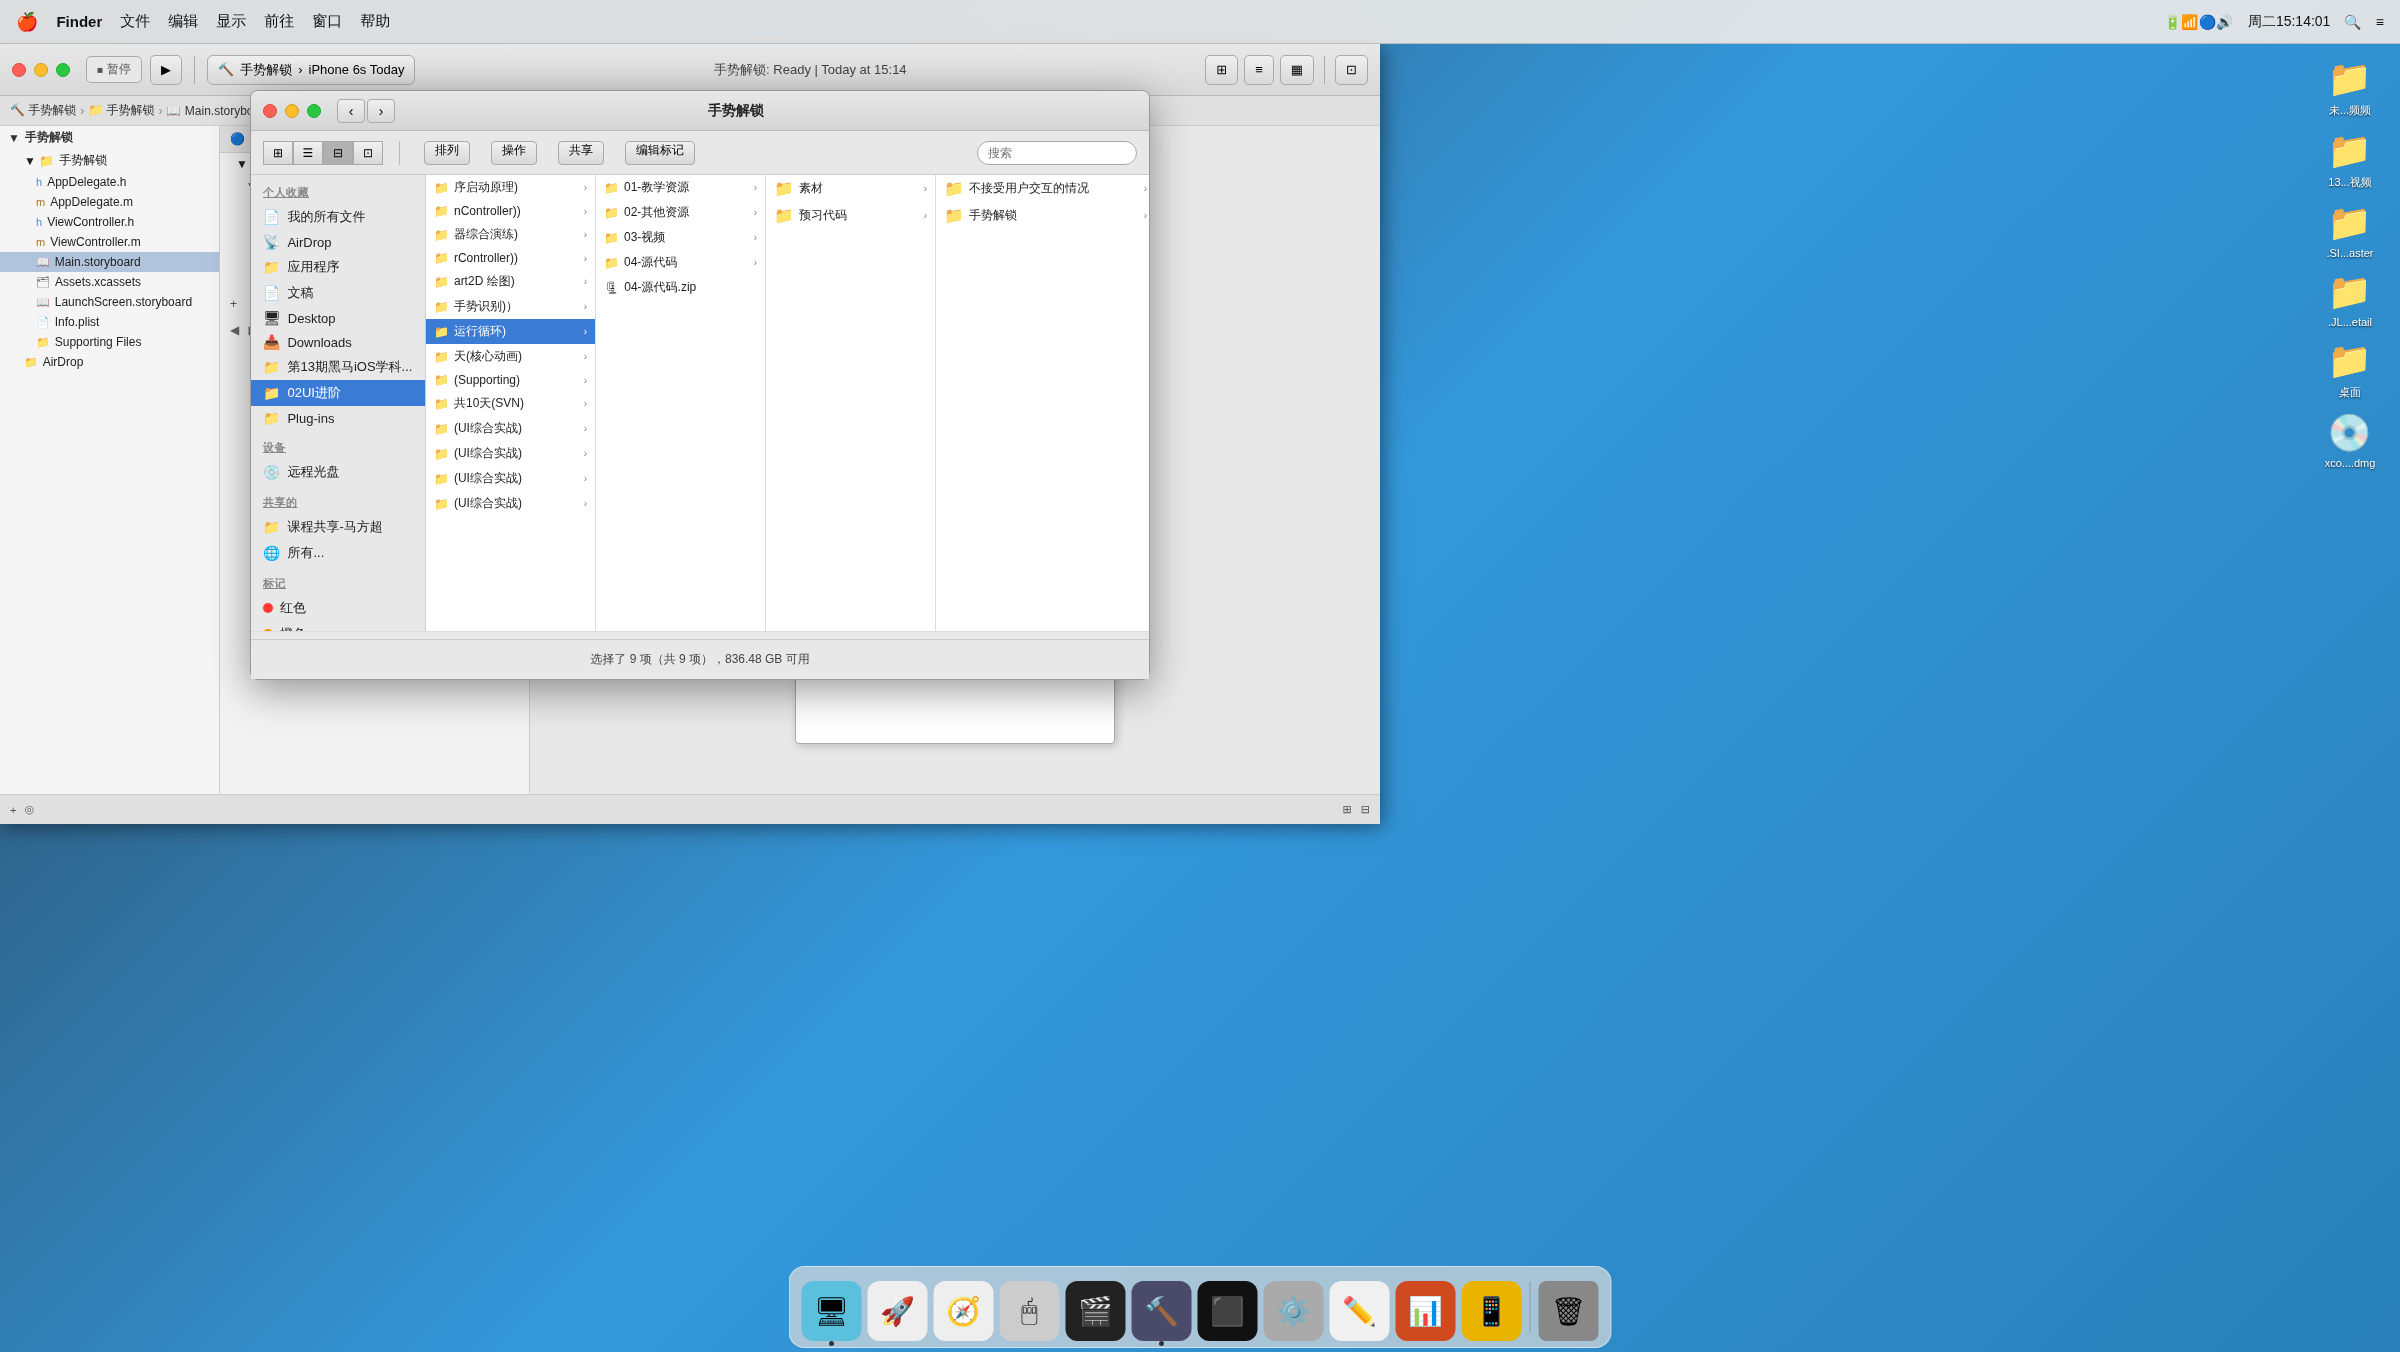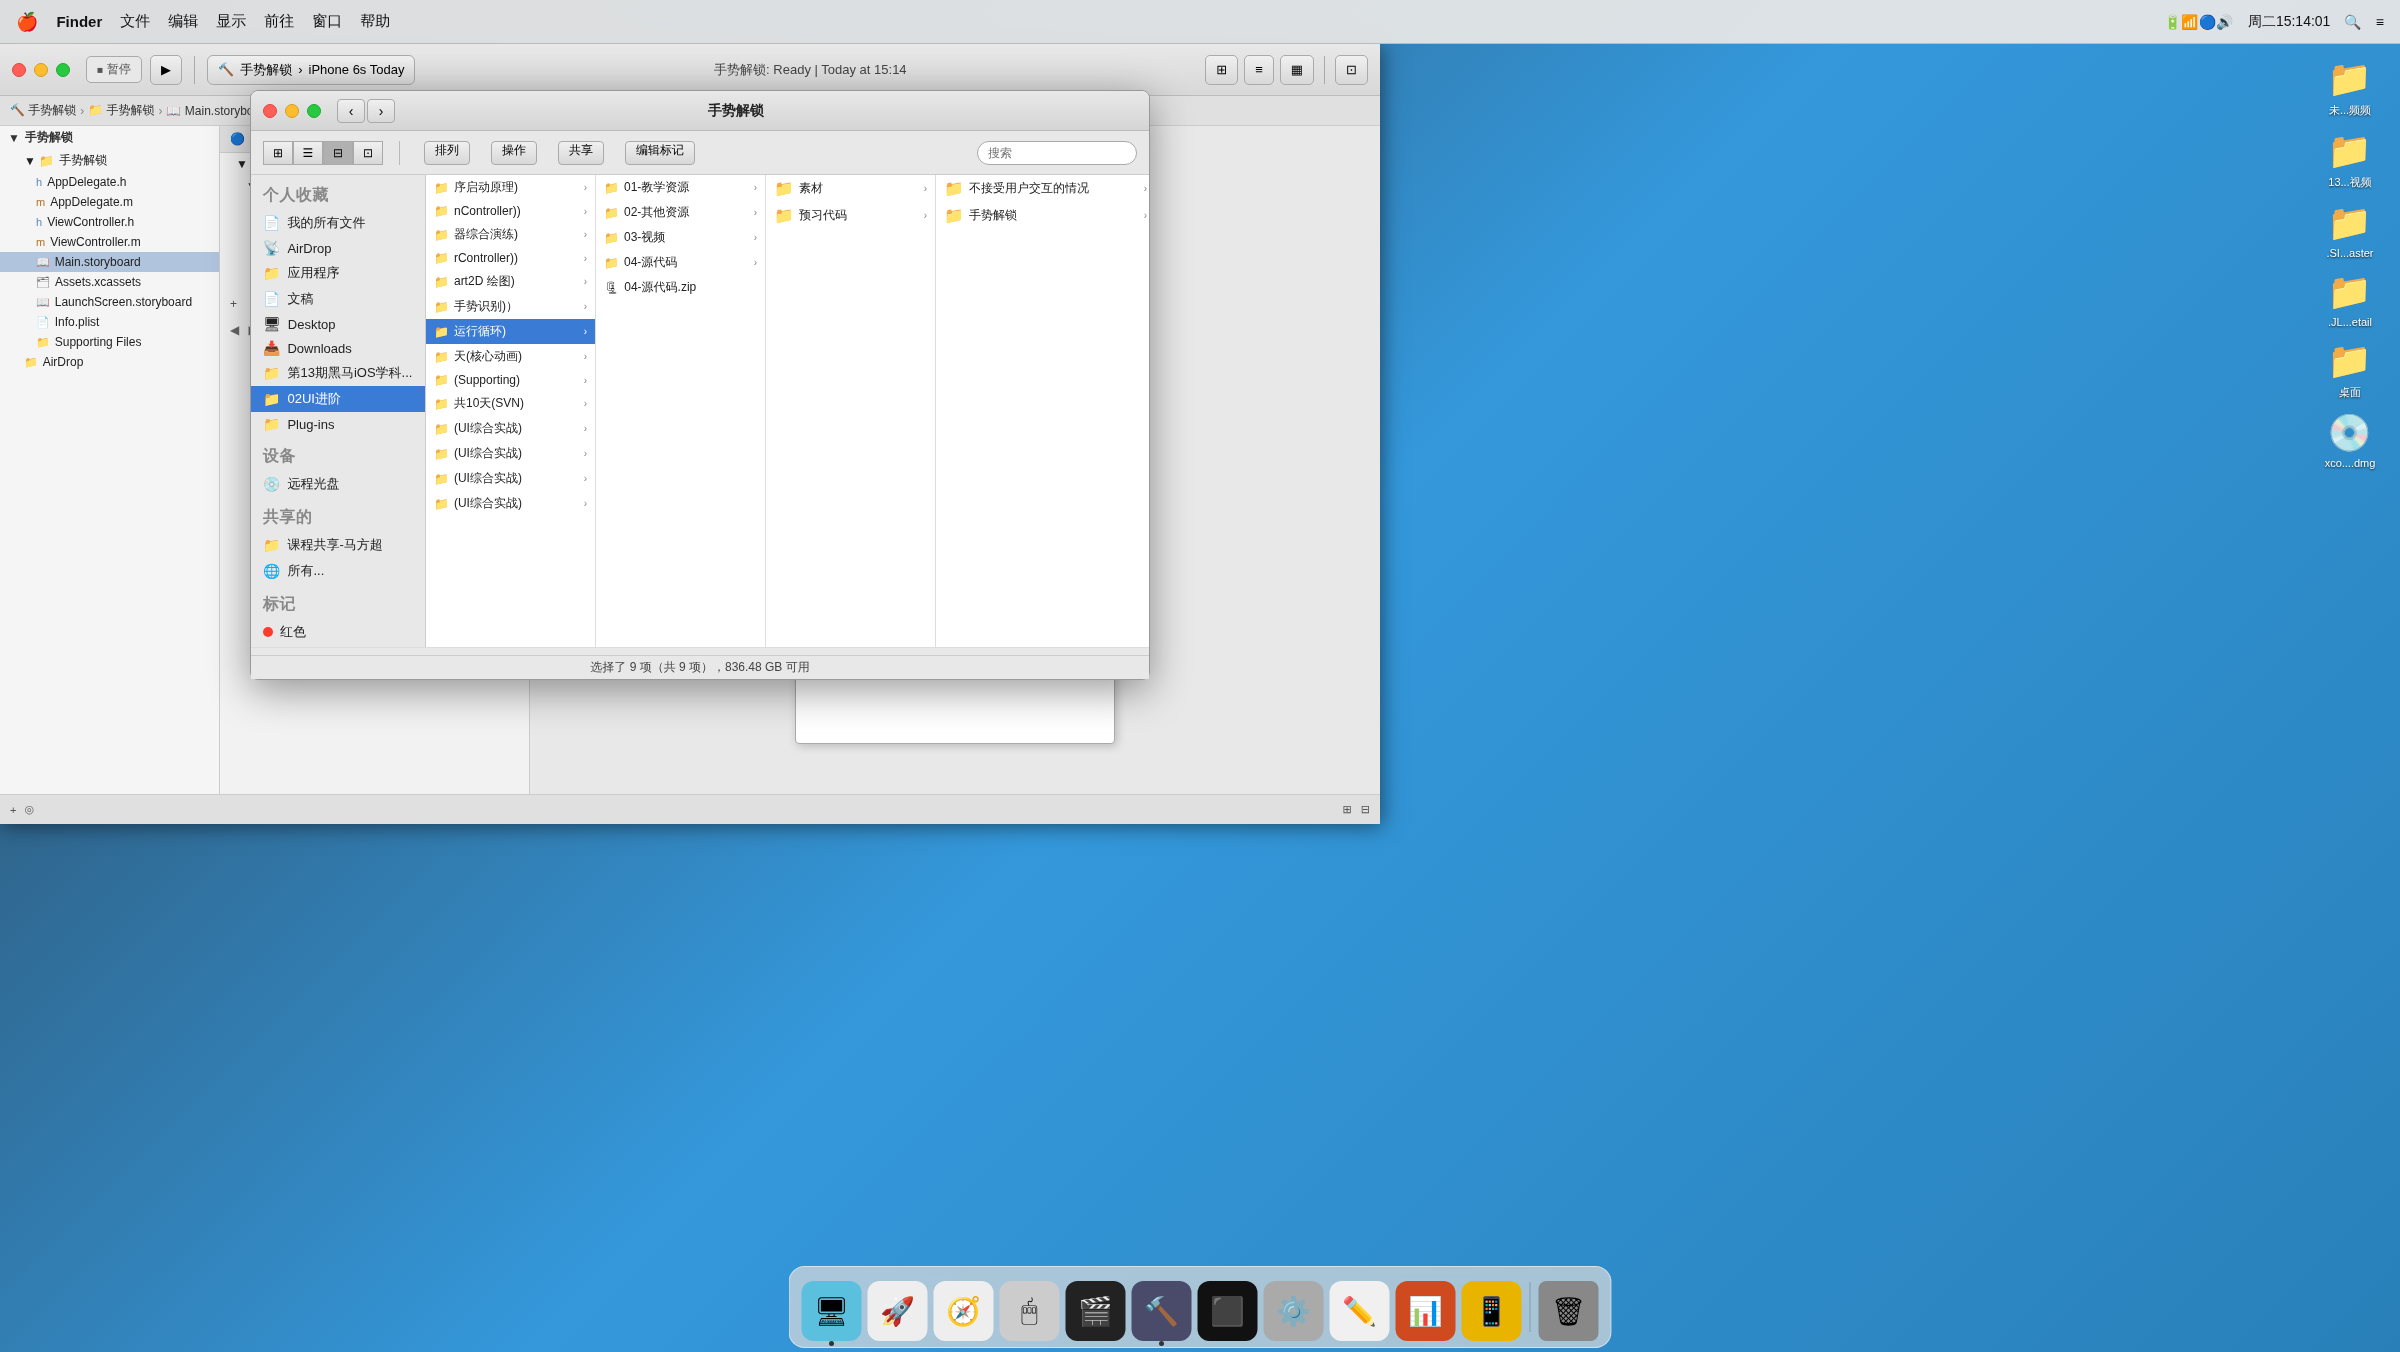--- a/index.html
+++ b/index.html
@@ -302,25 +302,26 @@
 
     
     .finder-sidebar {
       width: 175px;
       background: #e8e8e8;
       border-right: 1px solid #ccc;
       overflow-y: auto;
       flex-shrink: 0;
     }
     .sidebar-section-label {
-      font-size: 16px;
+      font-size: 11px;
       font-weight: 700;
       color: #888;
       padding: 10px 12px 4px;
       letter-spacing: 0.5px;
+      text-decoration: underline;
     }
     .sidebar-item {
       display: flex;
       align-items: center;
       gap: 7px;
       padding: 4px 12px;
       font-size: 13px;
       color: #222;
       cursor: pointer;
       border-radius: 0;
@@ -354,21 +355,21 @@
       cursor: pointer;
       white-space: nowrap;
       overflow: hidden;
     }
     .col-item.selected { background: #3a7bd5; color: white; }
     .col-arrow { margin-left: auto; font-size: 10px; color: #888; }
     .col-arrow.white { color: white; }
 
     
     .finder-statusbar {
-      height: 24px;
+      height: 40px;
       background: #e8e8e8;
       border-top: 1px solid #ccc;
       display: flex;
       align-items: center;
       justify-content: center;
       font-size: 12px;
       color: #444;
     }
     .finder-scrollbar {
       height: 8px;

